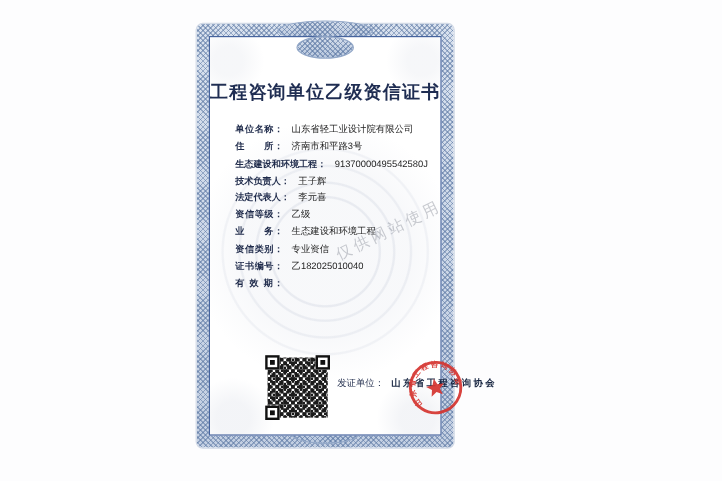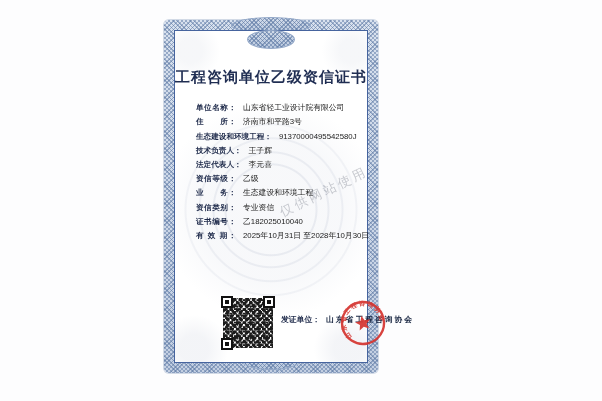--- a/index.html
+++ b/index.html
@@ -70,21 +70,21 @@
   .qr-inner{position:absolute;inset:2px;
     background:
       repeating-conic-gradient(#1b1b1b 0 25%, transparent 0 50%) 0 0/6.5px 6.5px,
       repeating-conic-gradient(#1b1b1b 0 25%, transparent 0 50%) 2px 3px/4.5px 4.5px;
   }
   .fd{position:absolute;width:12px;height:12px;border:2px solid #111;background:#fff;box-sizing:border-box;}
   .fd i{position:absolute;inset:2px;background:#111;}
   .fd.tl{left:0;top:0}.fd.tr{right:0;top:0}.fd.bl{left:0;bottom:0}
   
   .issuer{position:absolute;left:106px;top:283px;font-size:7.8px;white-space:nowrap;}
-  .issuer .ilab{font-weight:700;color:#1e2a4a;}
+  .issuer .ilab{font-weight:400;color:#1e2a4a;}
   .issuer .ival{margin-left:6px;font-weight:700;color:#15233f;
     font-family:"DejaVu Serif","Liberation Serif",serif;letter-spacing:2px;}
   
   .seal{position:absolute;left:160px;top:264px;width:56px;height:56px;opacity:.92;}
 </style>
 </head>
 <body>
 
 <div class="cert">
   <span class="orn orn-top"></span>
@@ -139,21 +139,20 @@
           <span class="val">专业资信</span>
         </div>
 
         <div class="row">
           <span class="lab">证书编号：</span>
           <span class="val">乙182025010040</span>
         </div>
 
         <div class="row">
           <span class="lab">有 效 期：</span>
-          <span class="val">2025年10月31日 至2028年10月30日</span>
         </div>
       </div>
 
     <div class="qr">
       <span class="qr-inner"></span>
       <span class="fd tl">
           <i></i>
         </span>
       <span class="fd tr">
           <i></i>

